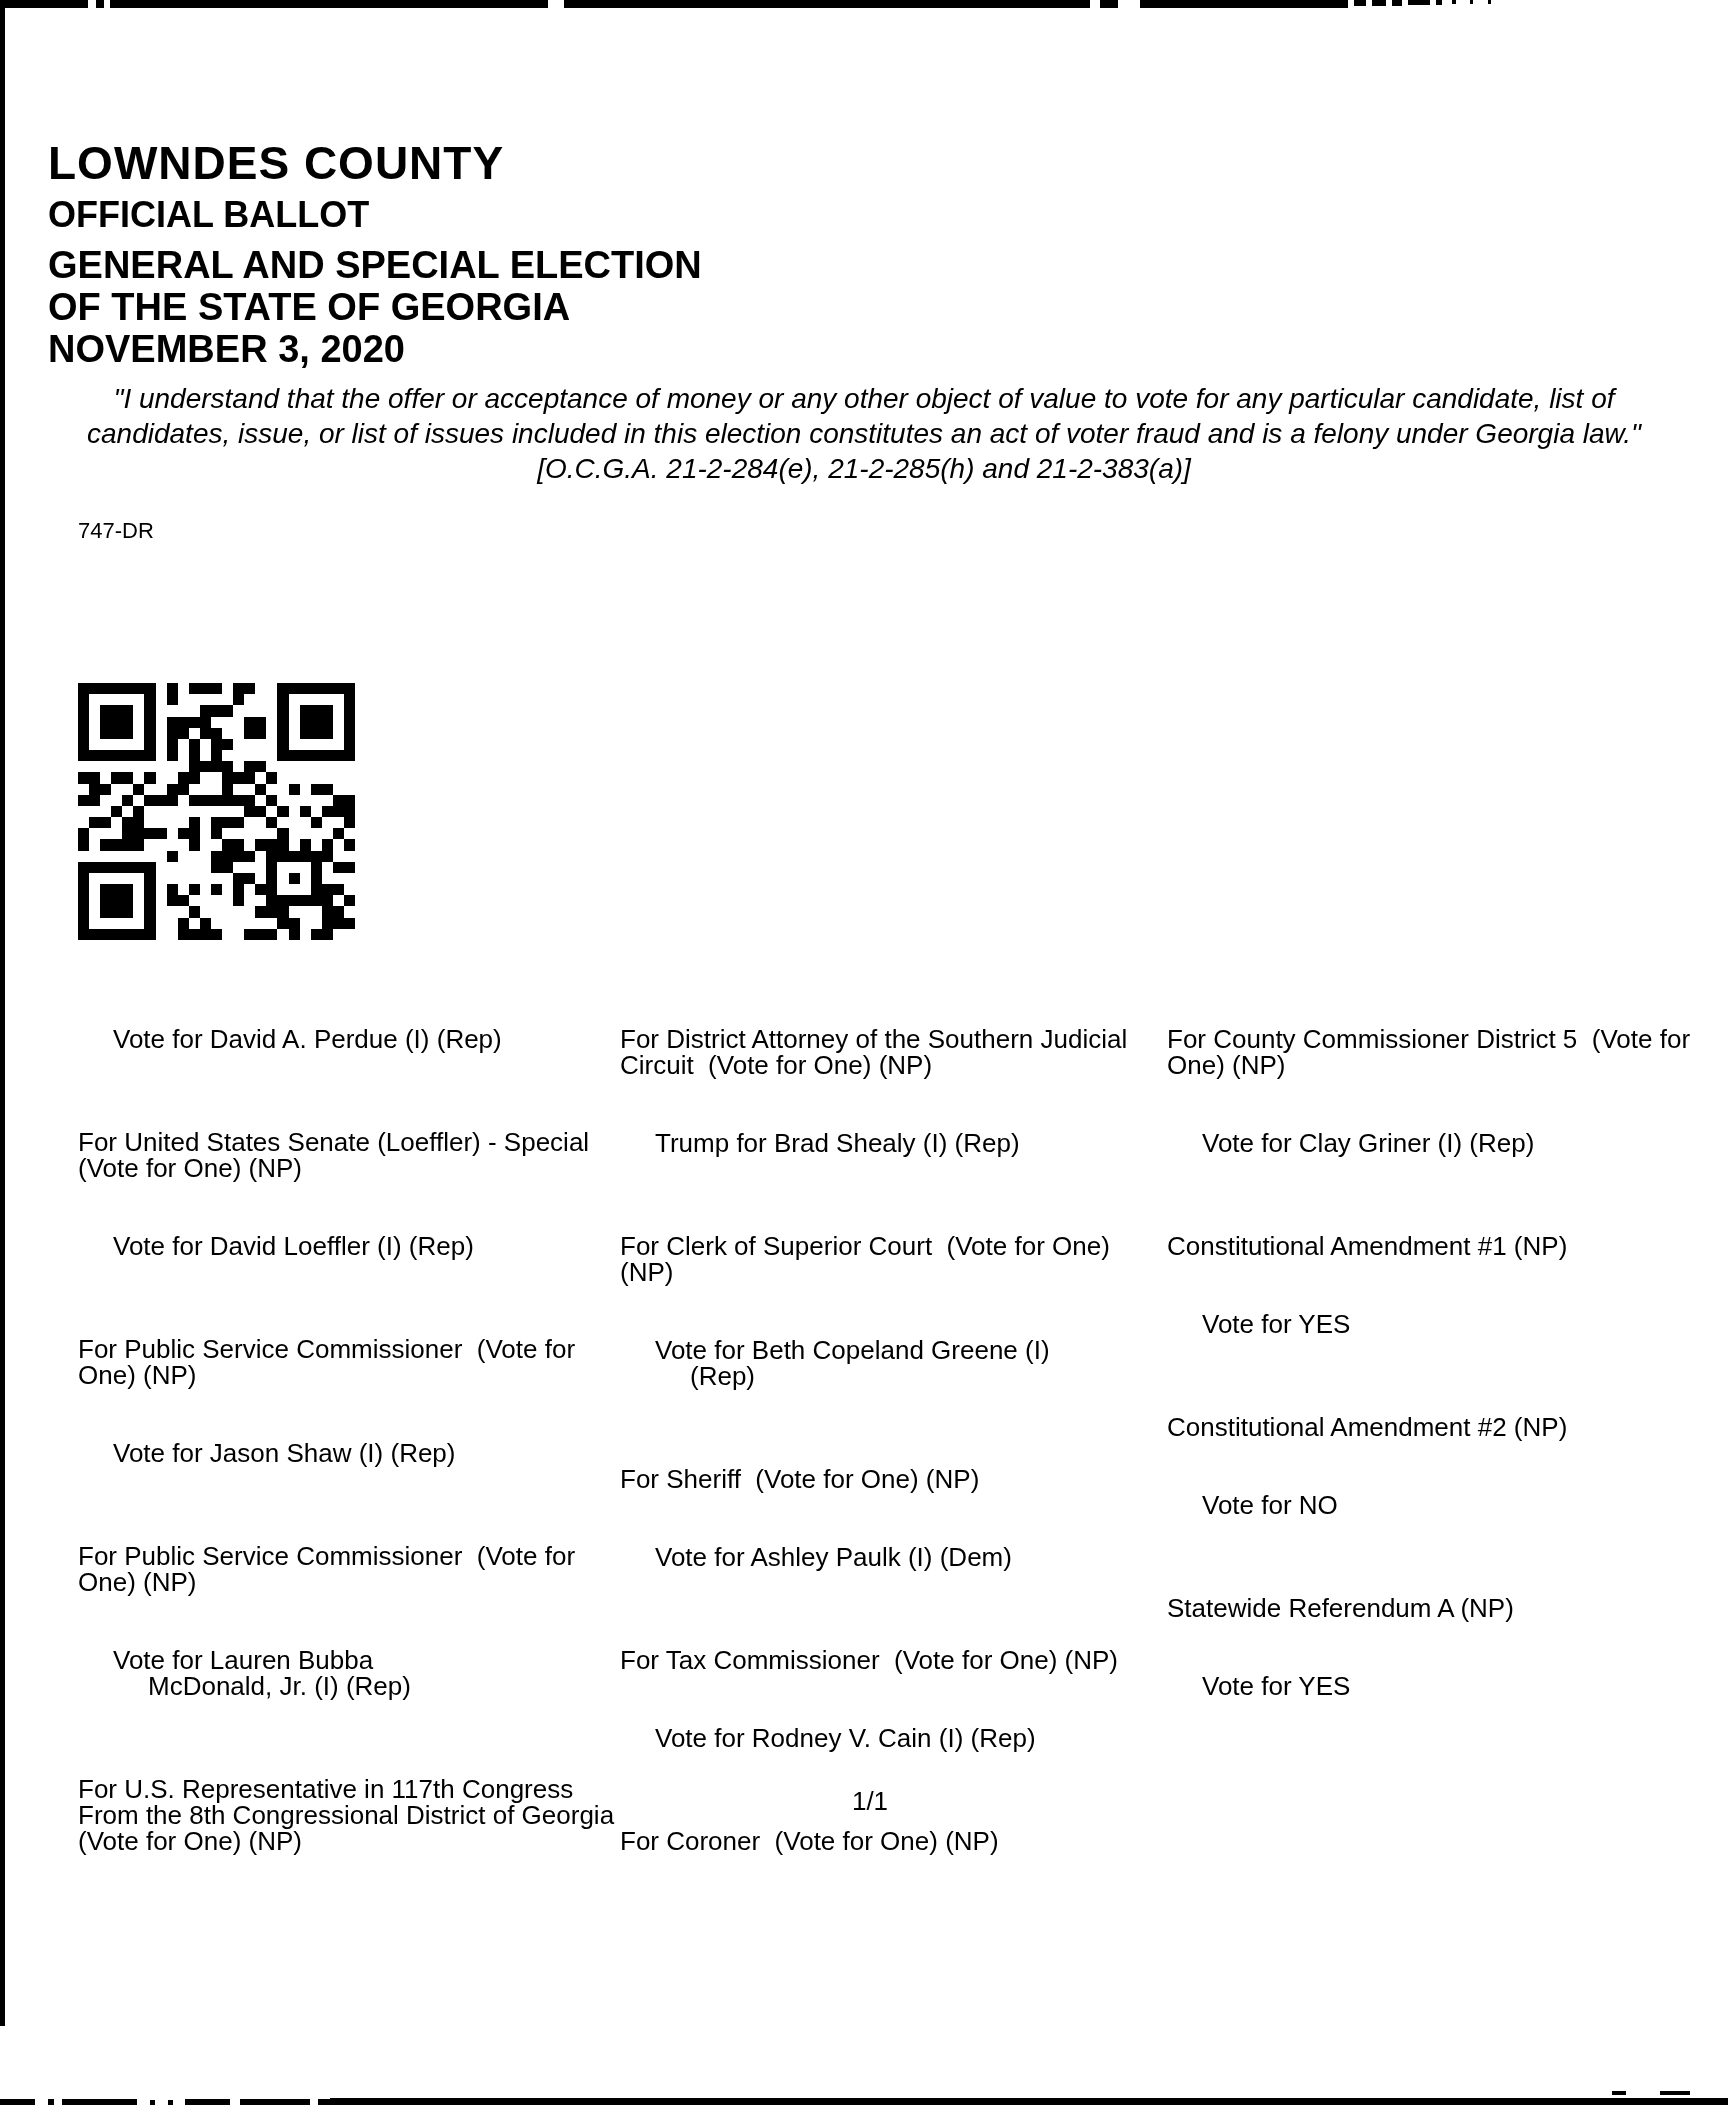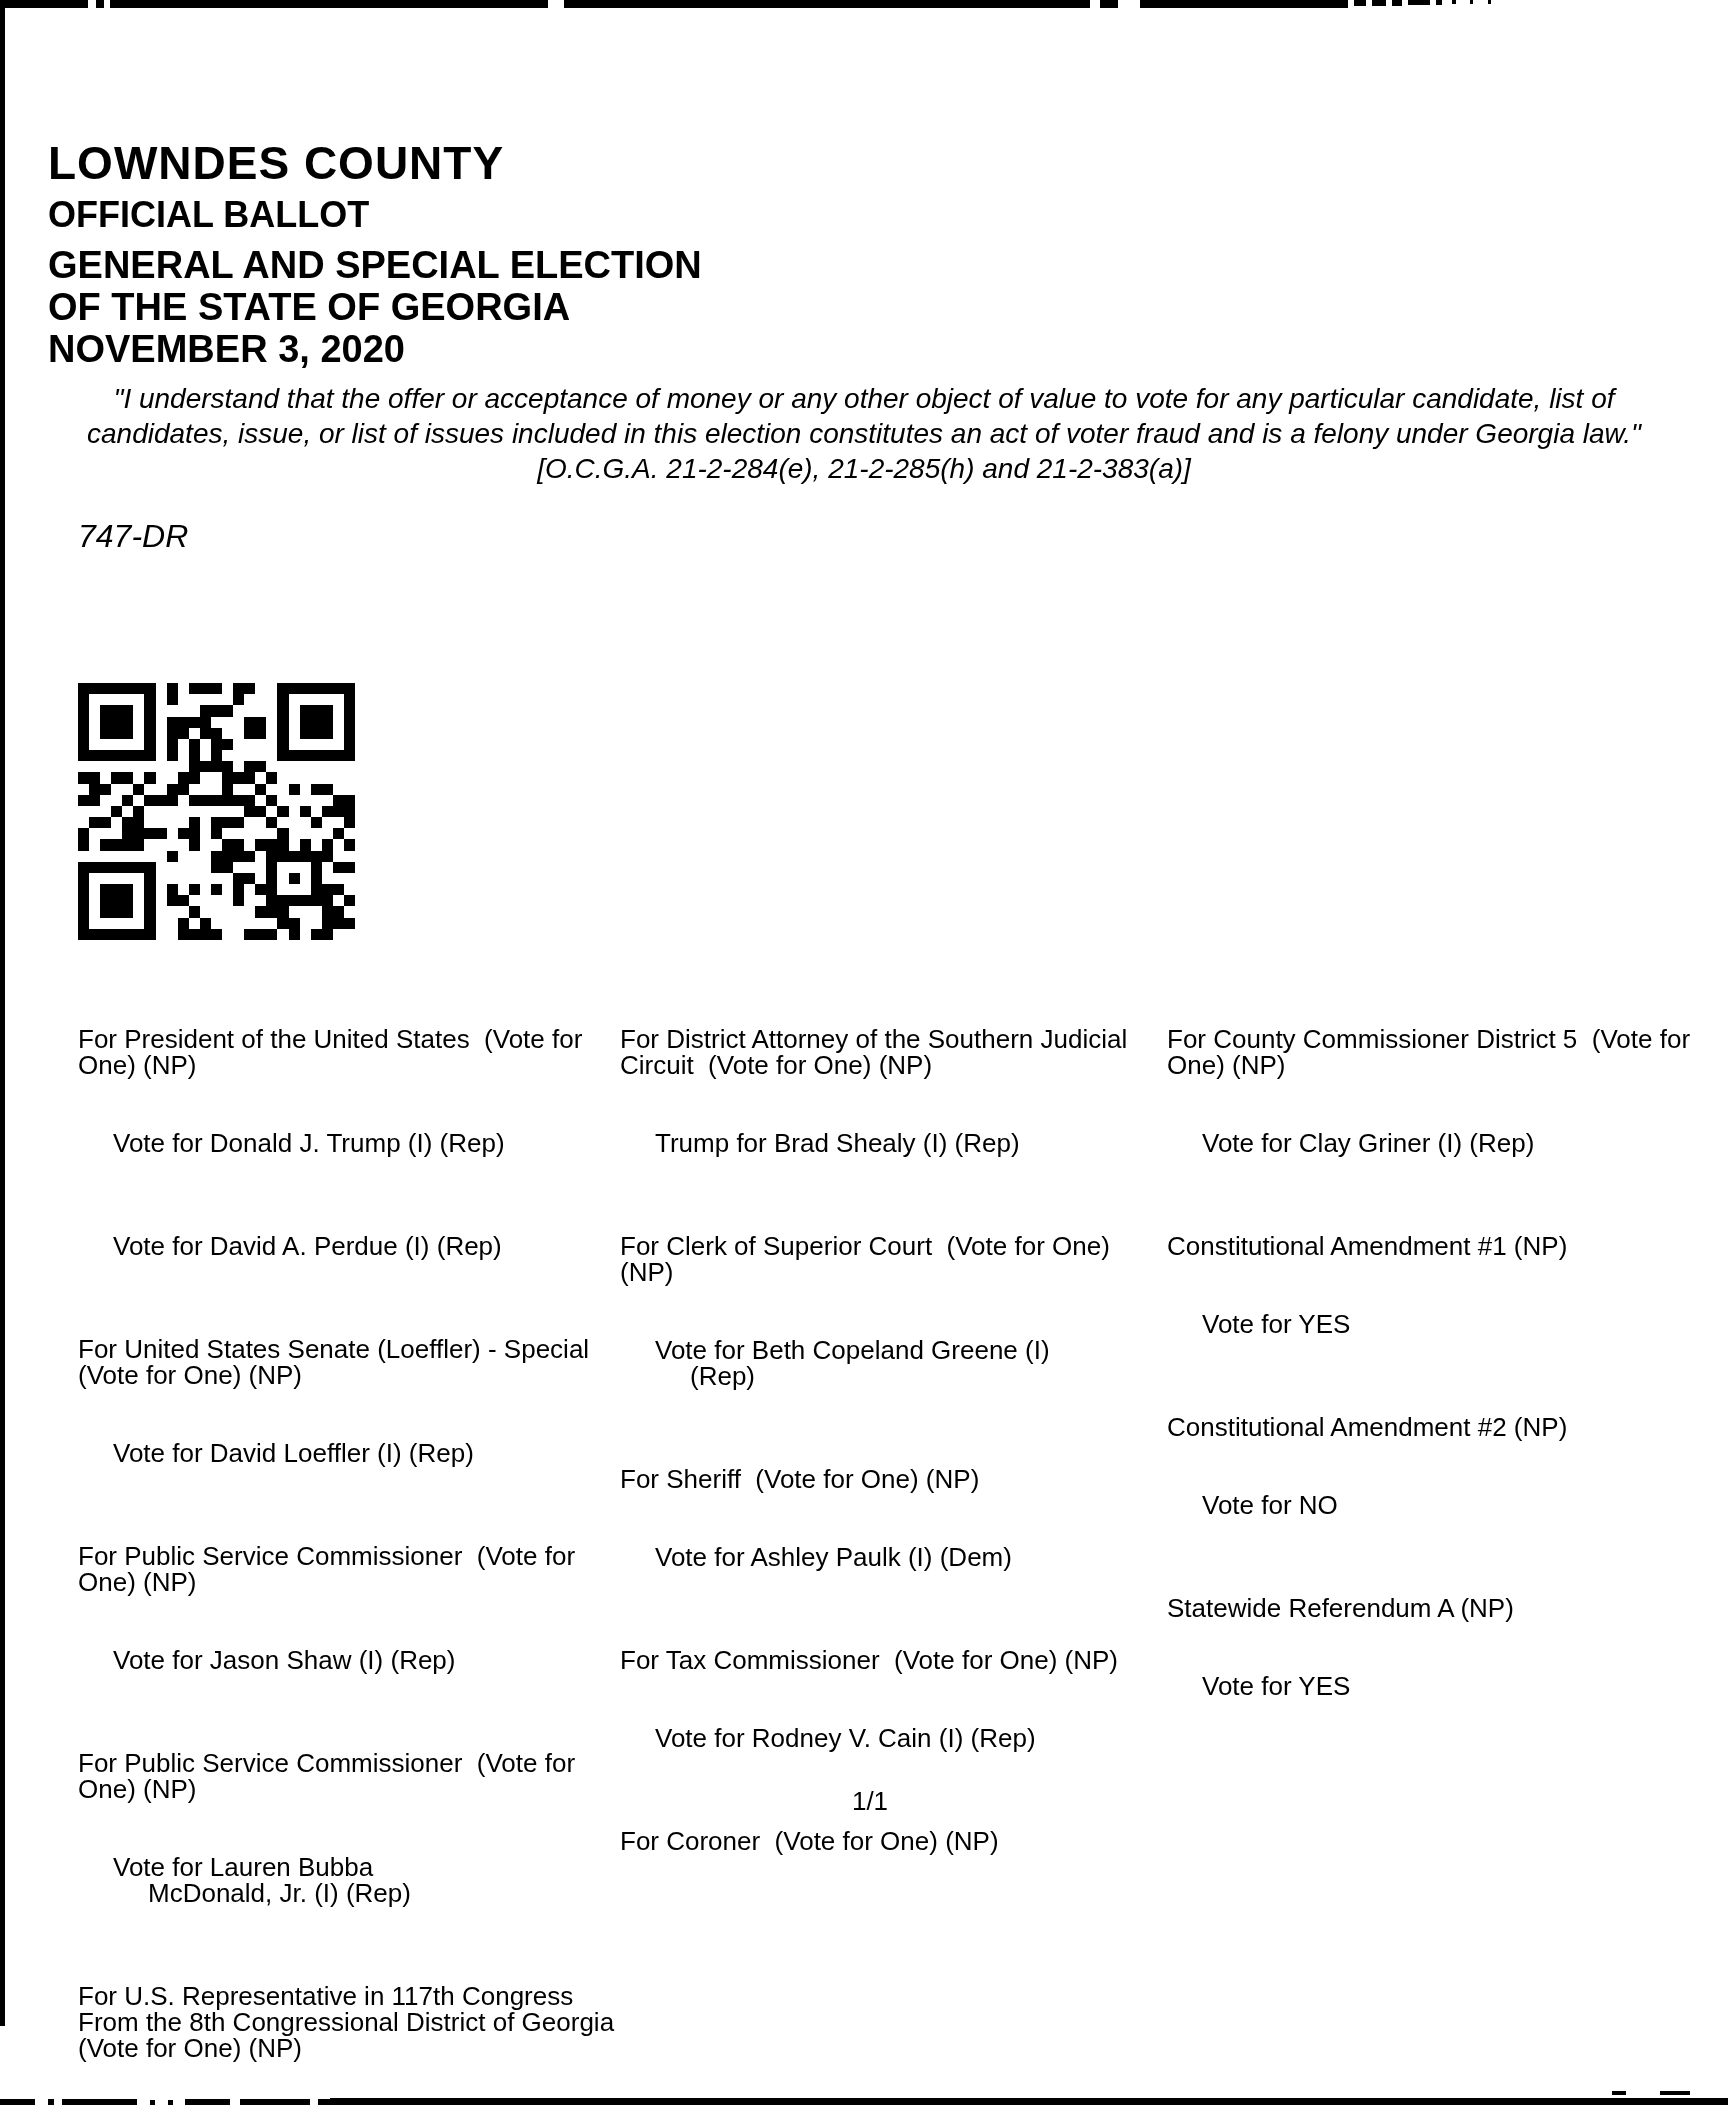--- a/index.html
+++ b/index.html
@@ -21,21 +21,21 @@
   .hdr-county   { top: 136px; font-size: 46px; letter-spacing: 1px; }
   .hdr-ballot   { top: 194px; font-size: 36px; }
   .hdr-election { top: 244px; font-size: 38px; line-height: 42px; }
 
   .disclaimer {
     position: absolute; left: 84px; top: 381px; width: 1560px;
     font-size: 28px; line-height: 35px; font-style: italic;
     text-align: center; white-space: pre-wrap;
   }
 
-  .style-code { position: absolute; left: 78px; top: 518px; font-size: 32px; font-style: italic; }
+  .style-code { position: absolute; left: 78px; top: 518px; font-size: 22px; }
 
   .qr-wrap { position: absolute; left: 78px; top: 683px; width: 277px; height: 257px; }
 
   .ballot-col { position: absolute; top: 974px; font-size: 26px; line-height: 26px; white-space: pre-wrap; }
   #col-0 { left: 78px;   width: 540px; }
   #col-1 { left: 620px;  width: 540px; }
   #col-2 { left: 1167px; width: 580px; }
 
   .contest { margin: 0 0 25px 0; }
   .contest-title { }
@@ -367,22 +367,20 @@
       <rect x="12" y="22" width="1" height="1" fill="#000"></rect>
       <rect x="15" y="22" width="1" height="1" fill="#000"></rect>
       <rect x="16" y="22" width="1" height="1" fill="#000"></rect>
       <rect x="17" y="22" width="1" height="1" fill="#000"></rect>
       <rect x="19" y="22" width="1" height="1" fill="#000"></rect>
       <rect x="21" y="22" width="1" height="1" fill="#000"></rect>
       <rect x="22" y="22" width="1" height="1" fill="#000"></rect>
     </svg></div>
 
 <div class="ballot-col" id="col-0"><div class="contest">
-    <div class="contest-title">For President of the United States  (Vote for One) (NP)</div>
-  <div class="choice">Vote for Donald J. Trump (I) (Rep)</div></div><div class="contest">
   <div class="choice">Vote for David A. Perdue (I) (Rep)</div></div><div class="contest">
     <div class="contest-title">For United States Senate (Loeffler) - Special  (Vote for One) (NP)</div>
   <div class="choice">Vote for David Loeffler (I) (Rep)</div></div><div class="contest">
     <div class="contest-title">For Public Service Commissioner  (Vote for One) (NP)</div>
   <div class="choice">Vote for Jason Shaw (I) (Rep)</div></div><div class="contest">
     <div class="contest-title">For Public Service Commissioner  (Vote for One) (NP)</div>
   <div class="choice">Vote for Lauren Bubba</div><div class="choice cont">McDonald, Jr. (I) (Rep)</div></div><div class="contest">
     <div class="contest-title">For U.S. Representative in 117th Congress From the 8th Congressional District of Georgia (Vote for One) (NP)</div>
   </div></div>
 <div class="ballot-col" id="col-1"><div class="contest">

